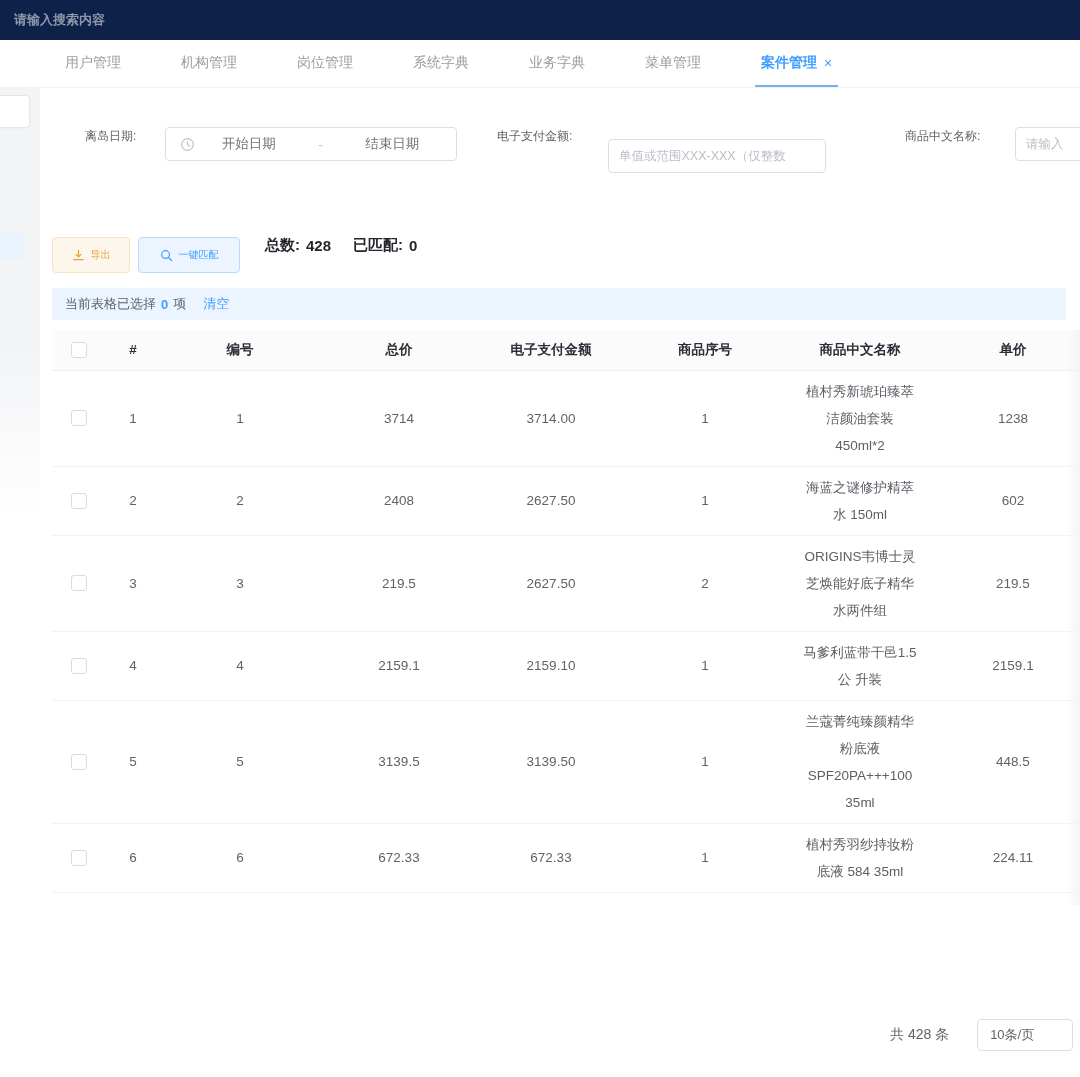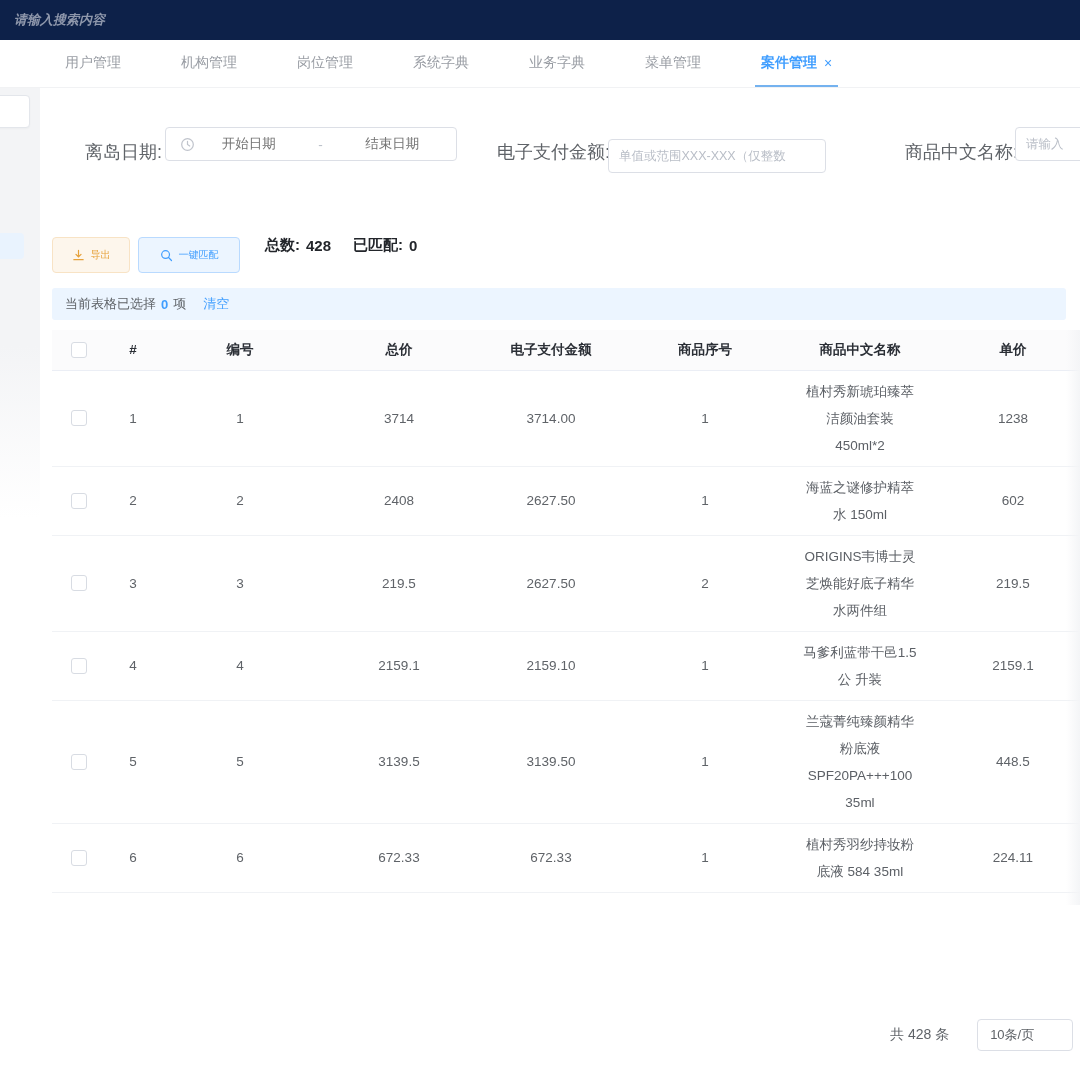--- a/index.html
+++ b/index.html
@@ -3,40 +3,40 @@
 <meta charset="utf-8">
 <style>
   * { margin:0; padding:0; box-sizing:border-box; }
   html,body { background:#fff; }
   body { font-family:"Liberation Sans","DejaVu Sans",sans-serif; }
   .page { position:relative; width:1080px; height:1077px; background:#fff; overflow:hidden; }
 
   
   .topbar { position:absolute; left:0; top:0; width:100%; height:40px; background:var(--navy,#0d2149); }
   .topbar-search { position:absolute; left:14px; top:4px; width:300px; height:30px; border:none; outline:none;
-    background:transparent; color:#fdba74; font-size:13px; font-weight:700; font-family:inherit;font-style:italic; }
+    background:transparent; color:#fdba74; font-size:13px; font-weight:700; font-family:inherit; }
   .topbar-search::placeholder { color:#8e97ab; opacity:1; }
 
   
   .tabsbar { position:absolute; left:0; top:40px; width:100%; height:48px; background:#fff;
     border-bottom:1px solid #f1f2f4; display:flex; align-items:stretch; gap:48px; padding-left:59px; }
   .tab { display:flex; align-items:center; gap:7px; font-size:14px; color:#989ca3; cursor:default; padding:4px 6px;
     border-bottom:2px solid transparent; }
   .tab.active { color:var(--accent,#409eff); font-weight:700; border-bottom-color:#74b2ef; }
   .tab-close { font-size:14px; color:var(--accent,#409eff); font-weight:400; }
 
   
   .left-strip { position:absolute; left:0; top:88px; width:40px; height:430px;
     background:linear-gradient(#f3f4f6 60%, rgba(243,244,246,0)); }
   .frag-topleft { position:absolute; left:-18px; top:95px; width:48px; height:33px; background:#fff;
     border:1px solid #e3e6eb; border-radius:4px; box-shadow:0 1px 2px rgba(0,0,0,.03); }
   .frag-blue { position:absolute; left:-16px; top:233px; width:40px; height:26px; background:#e9f3fe; border-radius:4px; }
 
   
-  .f-label { position:absolute; top:140px; font-size:18px; color:#5f6368; white-space:nowrap; }
+  .f-label { position:absolute; top:128px; font-size:12px; color:#5f6368; white-space:nowrap; }
   .inputbox { position:absolute; top:127px; height:34px; background:#fff; border:1px solid #dcdfe6; border-radius:4px; }
   .daterange { left:165px; width:292px; display:flex; align-items:center; padding:0 10px; }
   .daterange .ph { color:#737373; font-size:13.5px; text-align:center; }
   .daterange .ph.start { flex:1.2; }
   .daterange .ph.sep { flex:.4; color:#b9bec7; }
   .daterange .ph.end { flex:1.2; }
   .clock { width:15px; height:15px; flex:0 0 15px; margin-left:4px; }
   .txt-input { border:1px solid #dcdfe6; border-radius:4px; height:34px; position:absolute; top:127px;
     font-size:12.5px; color:#333; padding:0 10px; outline:none; font-family:inherit; background:#fff; }
   .txt-input::placeholder { color:#b9bec7; opacity:1; }

